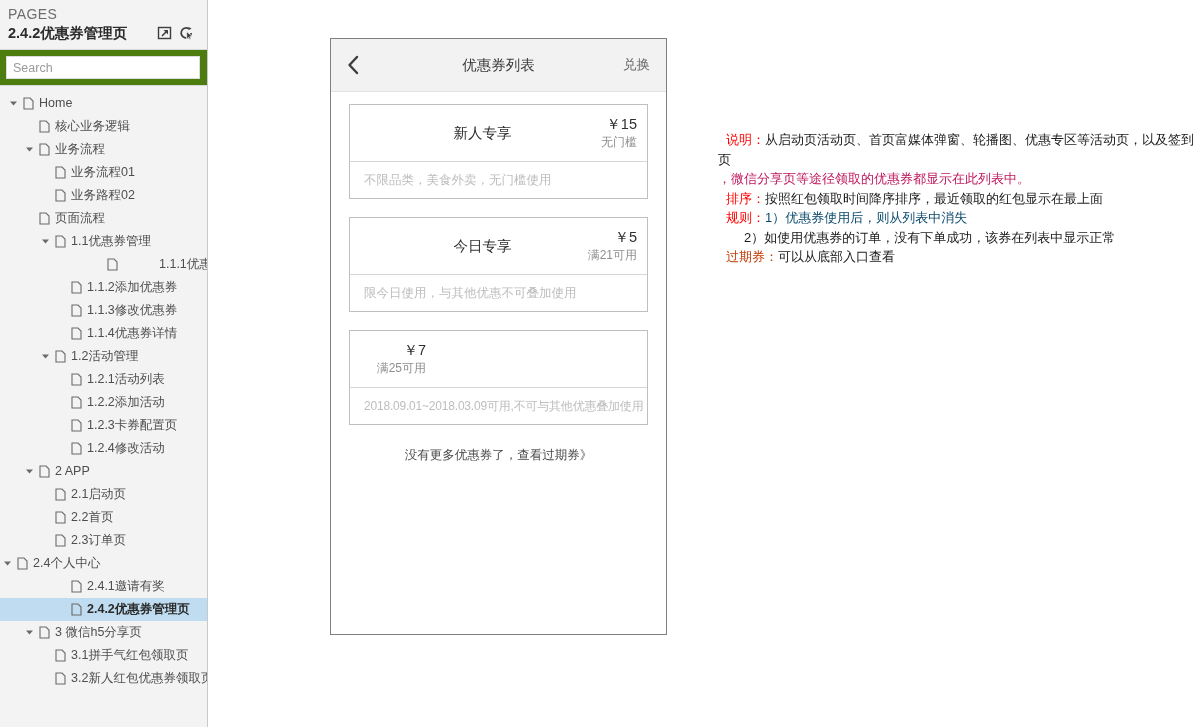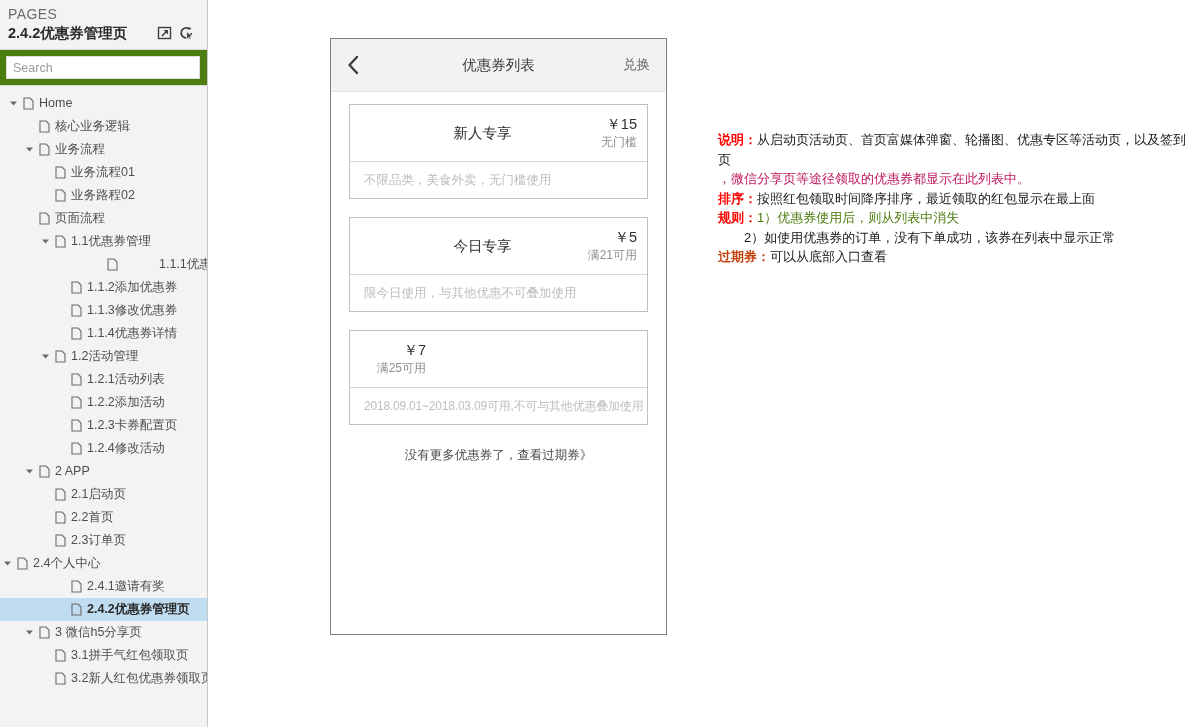--- a/index.html
+++ b/index.html
@@ -152,21 +152,21 @@
 
   
   #annotation {
     position: absolute; left: 510px; top: 130px;
     width: 480px;
     font-size: 13px;
     line-height: 19.5px;
     color: #1a1a1a;
   }
   .ann-line { white-space: pre-wrap; }
-  .ann-key { color: #ff0000; font-weight: bold; }
+  .ann-key { color: #ff0000; font-weight: normal; margin-left: 8px; }
   .ann-indent { display:inline-block; width: 26px; }
 </style>
 </head>
 <body>
 
 <div id="sidebar">
 
   <div class="sb-head">
     <div class="sb-pages">PAGES</div>
     <div class="sb-title-row">
@@ -506,17 +506,17 @@
         </div>
       </div>
 
     <div class="list-footer">没有更多优惠券了，查看过期券》</div>
   </div>
 
   <div id="annotation">
       <div class="ann-line"><span class="ann-key" style="color: rgb(255, 0, 0);">说明：</span><span style="color: rgb(26, 26, 26);">从启动页活动页、首页富媒体弹窗、轮播图、优惠专区等活动页，以及签到页</span></div>
       <div class="ann-line"><span style="color: #be185d;">，微信分享页等途径领取的优惠券都显示在此列表中。</span></div>
       <div class="ann-line"><span class="ann-key" style="color: rgb(255, 0, 0);">排序：</span><span style="color: rgb(26, 26, 26);">按照红包领取时间降序排序，最近领取的红包显示在最上面</span></div>
-      <div class="ann-line"><span class="ann-key" style="color: rgb(255, 0, 0);">规则：</span><span style="color: #4d7c0f;">1）优惠券使用后，则从列表中消失</span></div>
+      <div class="ann-line"><span class="ann-key" style="color: rgb(255, 0, 0);">规则：</span><span style="color: #0c4a6e;">1）优惠券使用后，则从列表中消失</span></div>
       <div class="ann-line"><span class="ann-indent"></span><span style="color: rgb(26, 26, 26);">2）如使用优惠券的订单，没有下单成功，该券在列表中显示正常</span></div>
       <div class="ann-line"><span class="ann-key" style="color: #c2410c;">过期券：</span><span style="color: rgb(26, 26, 26);">可以从底部入口查看</span></div>
     </div>
 </div>
 
 </body></html>

